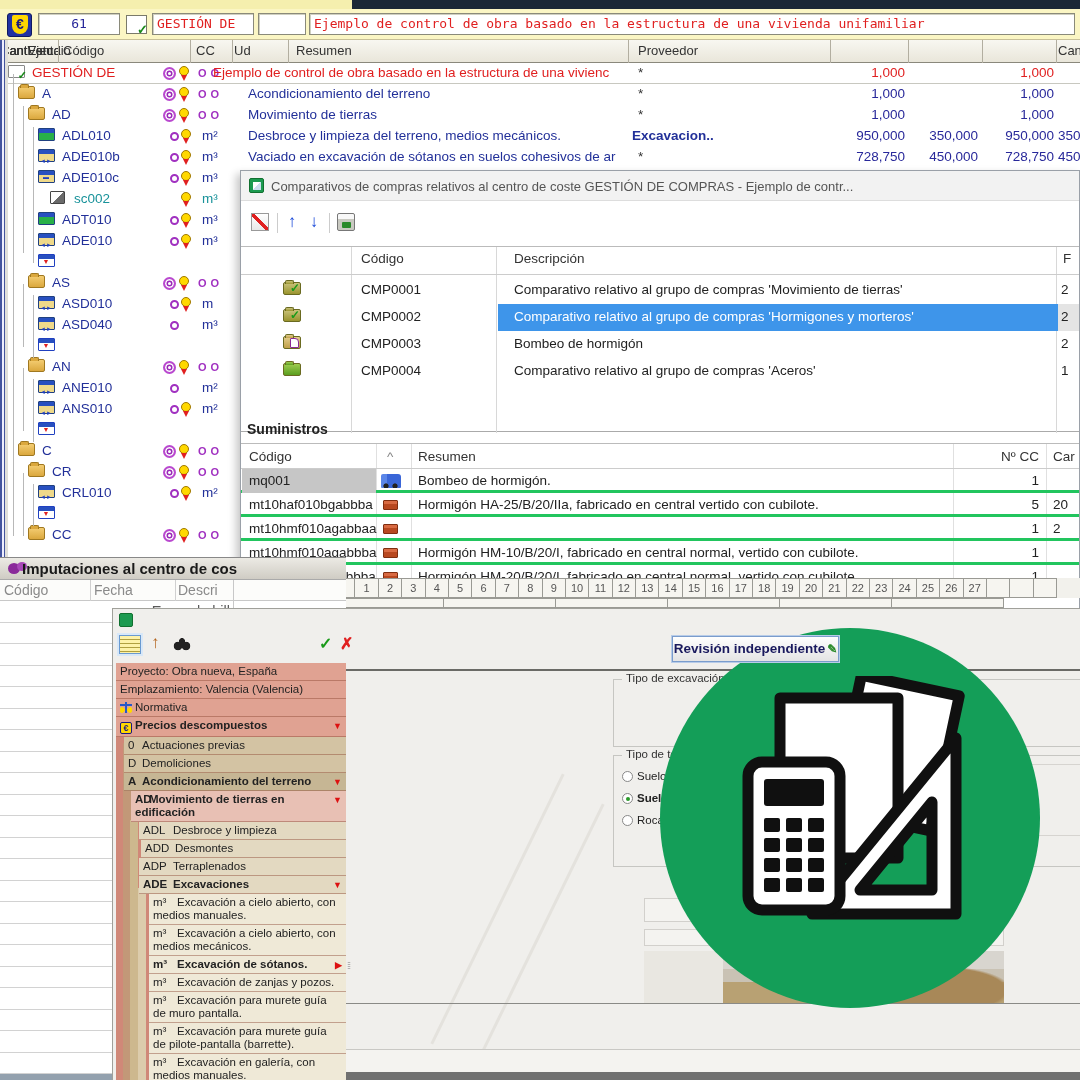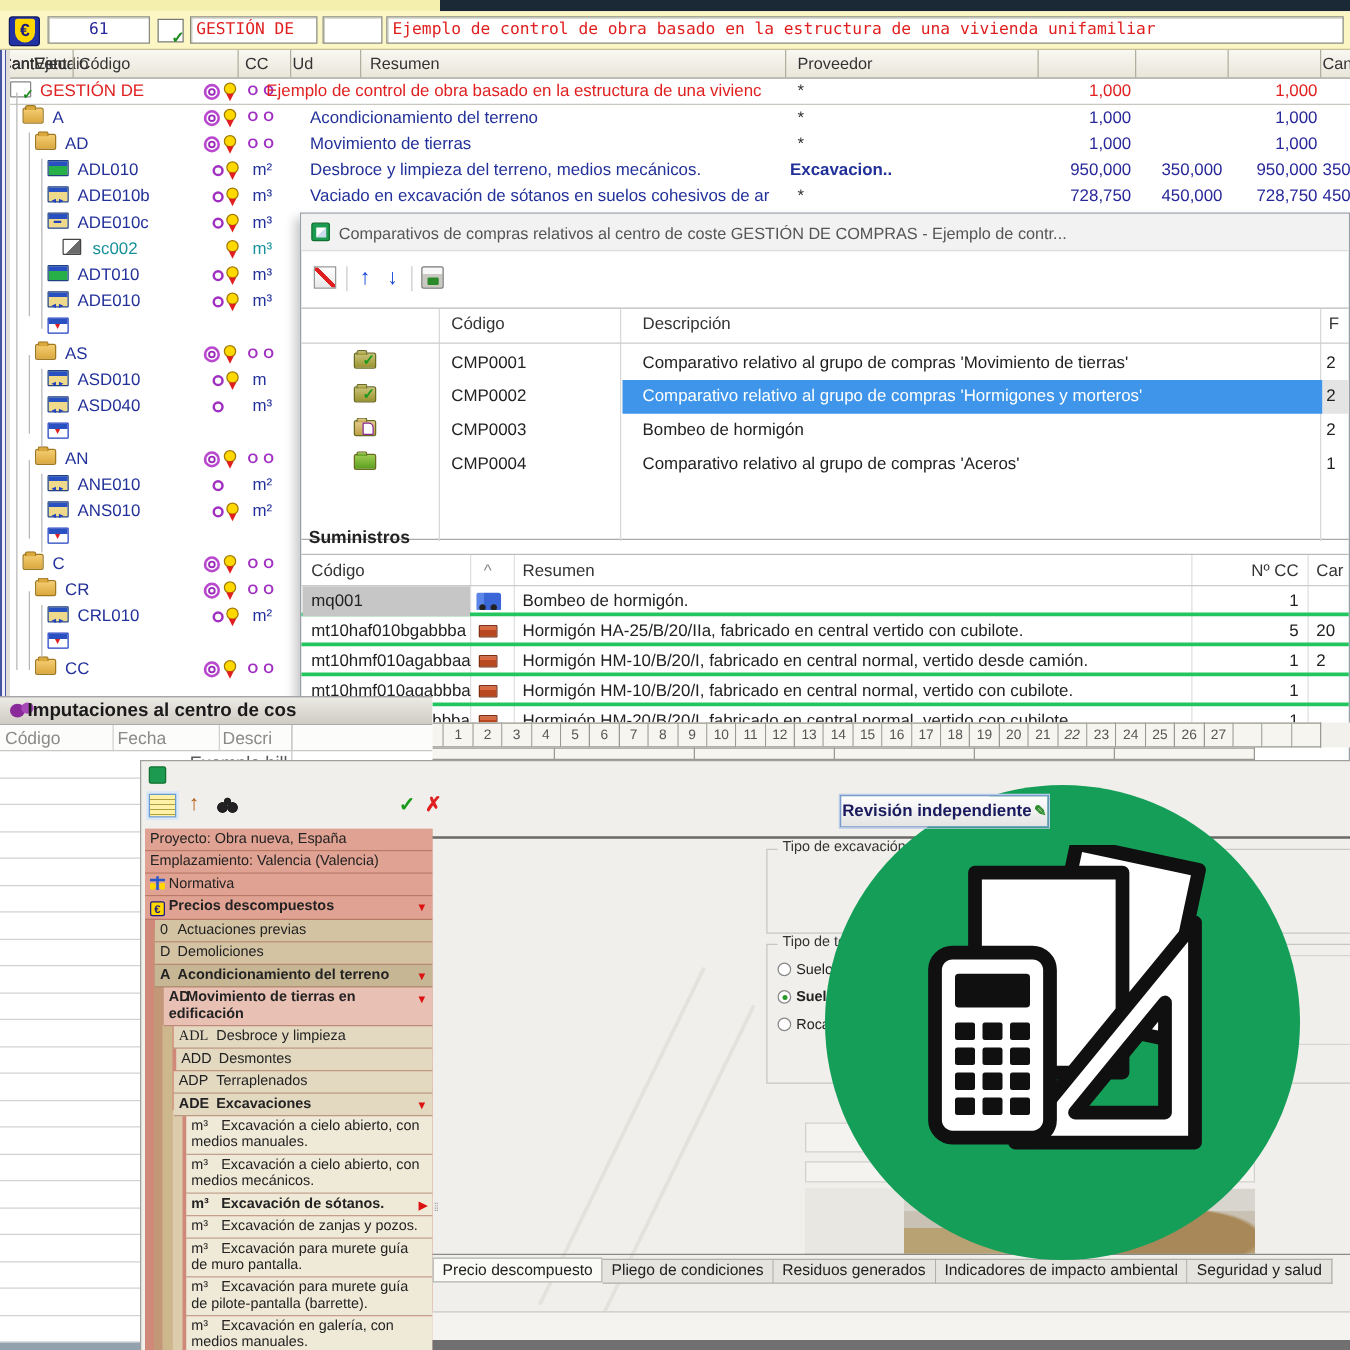--- a/index.html
+++ b/index.html
@@ -453,21 +453,20 @@
         <div class="srow" style="top: 49px;">
           <span class="code">mt10haf010bgabbba</span>
           <span class="i-brick"></span>
           <span class="res">Hormigón HA-25/B/20/IIa, fabricado en central vertido con cubilote.</span>
           <span class="ncc">5</span>
           <span class="car">20</span>
         </div>
         <div class="srow" style="top: 73px;">
           <span class="code">mt10hmf010agabbaa</span>
           <span class="i-brick"></span>
-          <span class="res">Hormigón HM-10/B/20/I, fabricado en central normal, vertido desde camión.</span>
           <span class="ncc">1</span>
           <span class="car">2</span>
         </div>
         <div class="srow" style="top: 97px;">
           <span class="code">mt10hmf010agabbba</span>
           <span class="i-brick"></span>
           <span class="res">Hormigón HM-10/B/20/I, fabricado en central normal, vertido con cubilote.</span>
           <span class="ncc">1</span>
           <span class="car"></span>
         </div>
@@ -498,21 +497,21 @@
       <div class="scell" style="width: 23.4px;">12</div>
       <div class="scell" style="width: 23.4px;">13</div>
       <div class="scell" style="width: 23.4px;">14</div>
       <div class="scell" style="width: 23.4px;">15</div>
       <div class="scell" style="width: 23.4px;">16</div>
       <div class="scell" style="width: 23.4px;">17</div>
       <div class="scell" style="width: 23.4px;">18</div>
       <div class="scell" style="width: 23.4px;">19</div>
       <div class="scell" style="width: 23.4px;">20</div>
       <div class="scell" style="width: 23.4px;">21</div>
-      <div class="scell" style="width: 23.4px; font-style: italic;">22</div>
+      <div class="scell" style="width: 23.4px;">22</div>
       <div class="scell" style="width: 23.4px;">23</div>
       <div class="scell" style="width: 23.4px;">24</div>
       <div class="scell" style="width: 23.4px;">25</div>
       <div class="scell" style="width: 23.4px;">26</div>
       <div class="scell" style="width: 23.4px;">27</div>
       <div class="scell" style="width: 23.4px;"></div>
       <div class="scell" style="width: 23.4px;"></div>
       <div class="scell" style="width: 23.4px;"></div>
       <div class="scell" style="width: 23.4px;"></div>
     </div>
@@ -628,21 +627,21 @@
       <div class="band" style="left:22px;top:225px;bottom:0;background:#dcccac"></div>
       <div id="sb-items" style="position:relative">
           <div class="sbi s-salmon" style="margin-left: 0px;"><span>Proyecto: Obra nueva, España</span></div>
           <div class="sbi s-salmon" style="margin-left: 0px;"><span>Emplazamiento: Valencia (Valencia)</span></div>
           <div class="sbi s-salmon" style="margin-left: 0px;"><span class="i-scales"></span><span>Normativa</span></div>
           <div class="sbi s-salmon bold" style="margin-left: 0px;"><span class="i-euro">€</span><span>Precios descompuestos</span><span class="ar">▼</span></div>
           <div class="sbi s-tan" style="margin-left: 8px;"><span class="cd" style="width: 14px;">0</span><span>Actuaciones previas</span></div>
           <div class="sbi s-tan" style="margin-left: 8px;"><span class="cd" style="width: 14px;">D</span><span>Demoliciones</span></div>
           <div class="sbi s-tan2 bold" style="margin-left: 8px;"><span class="cd" style="width: 14px;">A</span><span>Acondicionamiento del terreno</span><span class="ar">▼</span></div>
           <div class="sbi s-pink bold" style="margin-left: 15px;"><span class="cd" style="width: 14px;">AD</span><span>Movimiento de tierras en edificación</span><span class="ar">▼</span></div>
-          <div class="sbi s-cream" style="margin-left: 23px;"><span class="cd" style="width: 30px; font-family: Liberation Serif, serif;">ADL</span><span>Desbroce y limpieza</span></div>
+          <div class="sbi s-cream" style="margin-left: 23px;"><span class="cd" style="width: 30px;">ADL</span><span>Desbroce y limpieza</span></div>
           <div class="sbi s-cream" style="margin-left: 25px;"><span class="cd" style="width: 30px;">ADD</span><span>Desmontes</span></div>
           <div class="sbi s-cream" style="margin-left: 23px;"><span class="cd" style="width: 30px;">ADP</span><span>Terraplenados</span></div>
           <div class="sbi s-cream bold" style="margin-left: 23px;"><span class="cd" style="width: 30px;">ADE</span><span>Excavaciones</span><span class="ar">▼</span></div>
           <div class="sbi s-cream2" style="margin-left: 33px;"><span class="cd" style="width: 24px;">m³</span><span>Excavación a cielo abierto, con medios manuales.</span></div>
           <div class="sbi s-cream2" style="margin-left: 33px;"><span class="cd" style="width: 24px;">m³</span><span>Excavación a cielo abierto, con medios mecánicos.</span></div>
           <div class="sbi s-cream2 bold" style="margin-left: 33px;"><span class="cd" style="width: 24px;">m³</span><span>Excavación de sótanos.</span><span class="ar">▶</span></div>
           <div class="sbi s-cream2" style="margin-left: 33px;"><span class="cd" style="width: 24px;">m³</span><span>Excavación de zanjas y pozos.</span></div>
           <div class="sbi s-cream2" style="margin-left: 33px;"><span class="cd" style="width: 24px;">m³</span><span>Excavación para murete guía de muro pantalla.</span></div>
           <div class="sbi s-cream2" style="margin-left: 33px;"><span class="cd" style="width: 24px;">m³</span><span>Excavación para murete guía de pilote-pantalla (barrette).</span></div>
           <div class="sbi s-cream2" style="margin-left: 33px;"><span class="cd" style="width: 24px;">m³</span><span>Excavación en galería, con medios manuales.</span></div>
@@ -674,27 +673,20 @@
             <span class="ropt" style="left: 88px; top: 46px;"><span class="radio on"></span><span></span></span>
             <span class="ropt" style="left: 88px; top: 63px;"><span class="radio"></span><span></span></span>
           </div>
       </div>
       <div class="optrow" style="left:298px;top:289px;width:360px;height:24px">
         <span class="ropt" style="left:56px;top:5px"><span class="radio on"></span><b id="optc-label">C</b></span>
       </div>
       <div class="optrow" style="left:298px;top:320px;width:360px;height:17px"></div>
       <div id="photo" style="left:298px;top:342px;width:360px;height:52px"></div>
       <div style="position:absolute;left:0;top:394px;right:0;height:1px;background:#8a8a86"></div>
-      <div id="tabs" style="top:398px">
-          <div class="tab active">Precio descompuesto</div>
-          <div class="tab">Pliego de condiciones</div>
-          <div class="tab">Residuos generados</div>
-          <div class="tab">Indicadores de impacto ambiental</div>
-          <div class="tab">Seguridad y salud</div>
-        </div>
 
       <div id="genfoot" style="top:440px">
         
         
       </div>
       <div id="gendark"></div>
       <div id="drag">⁞⁞</div>
     </div>
   </div>
 

